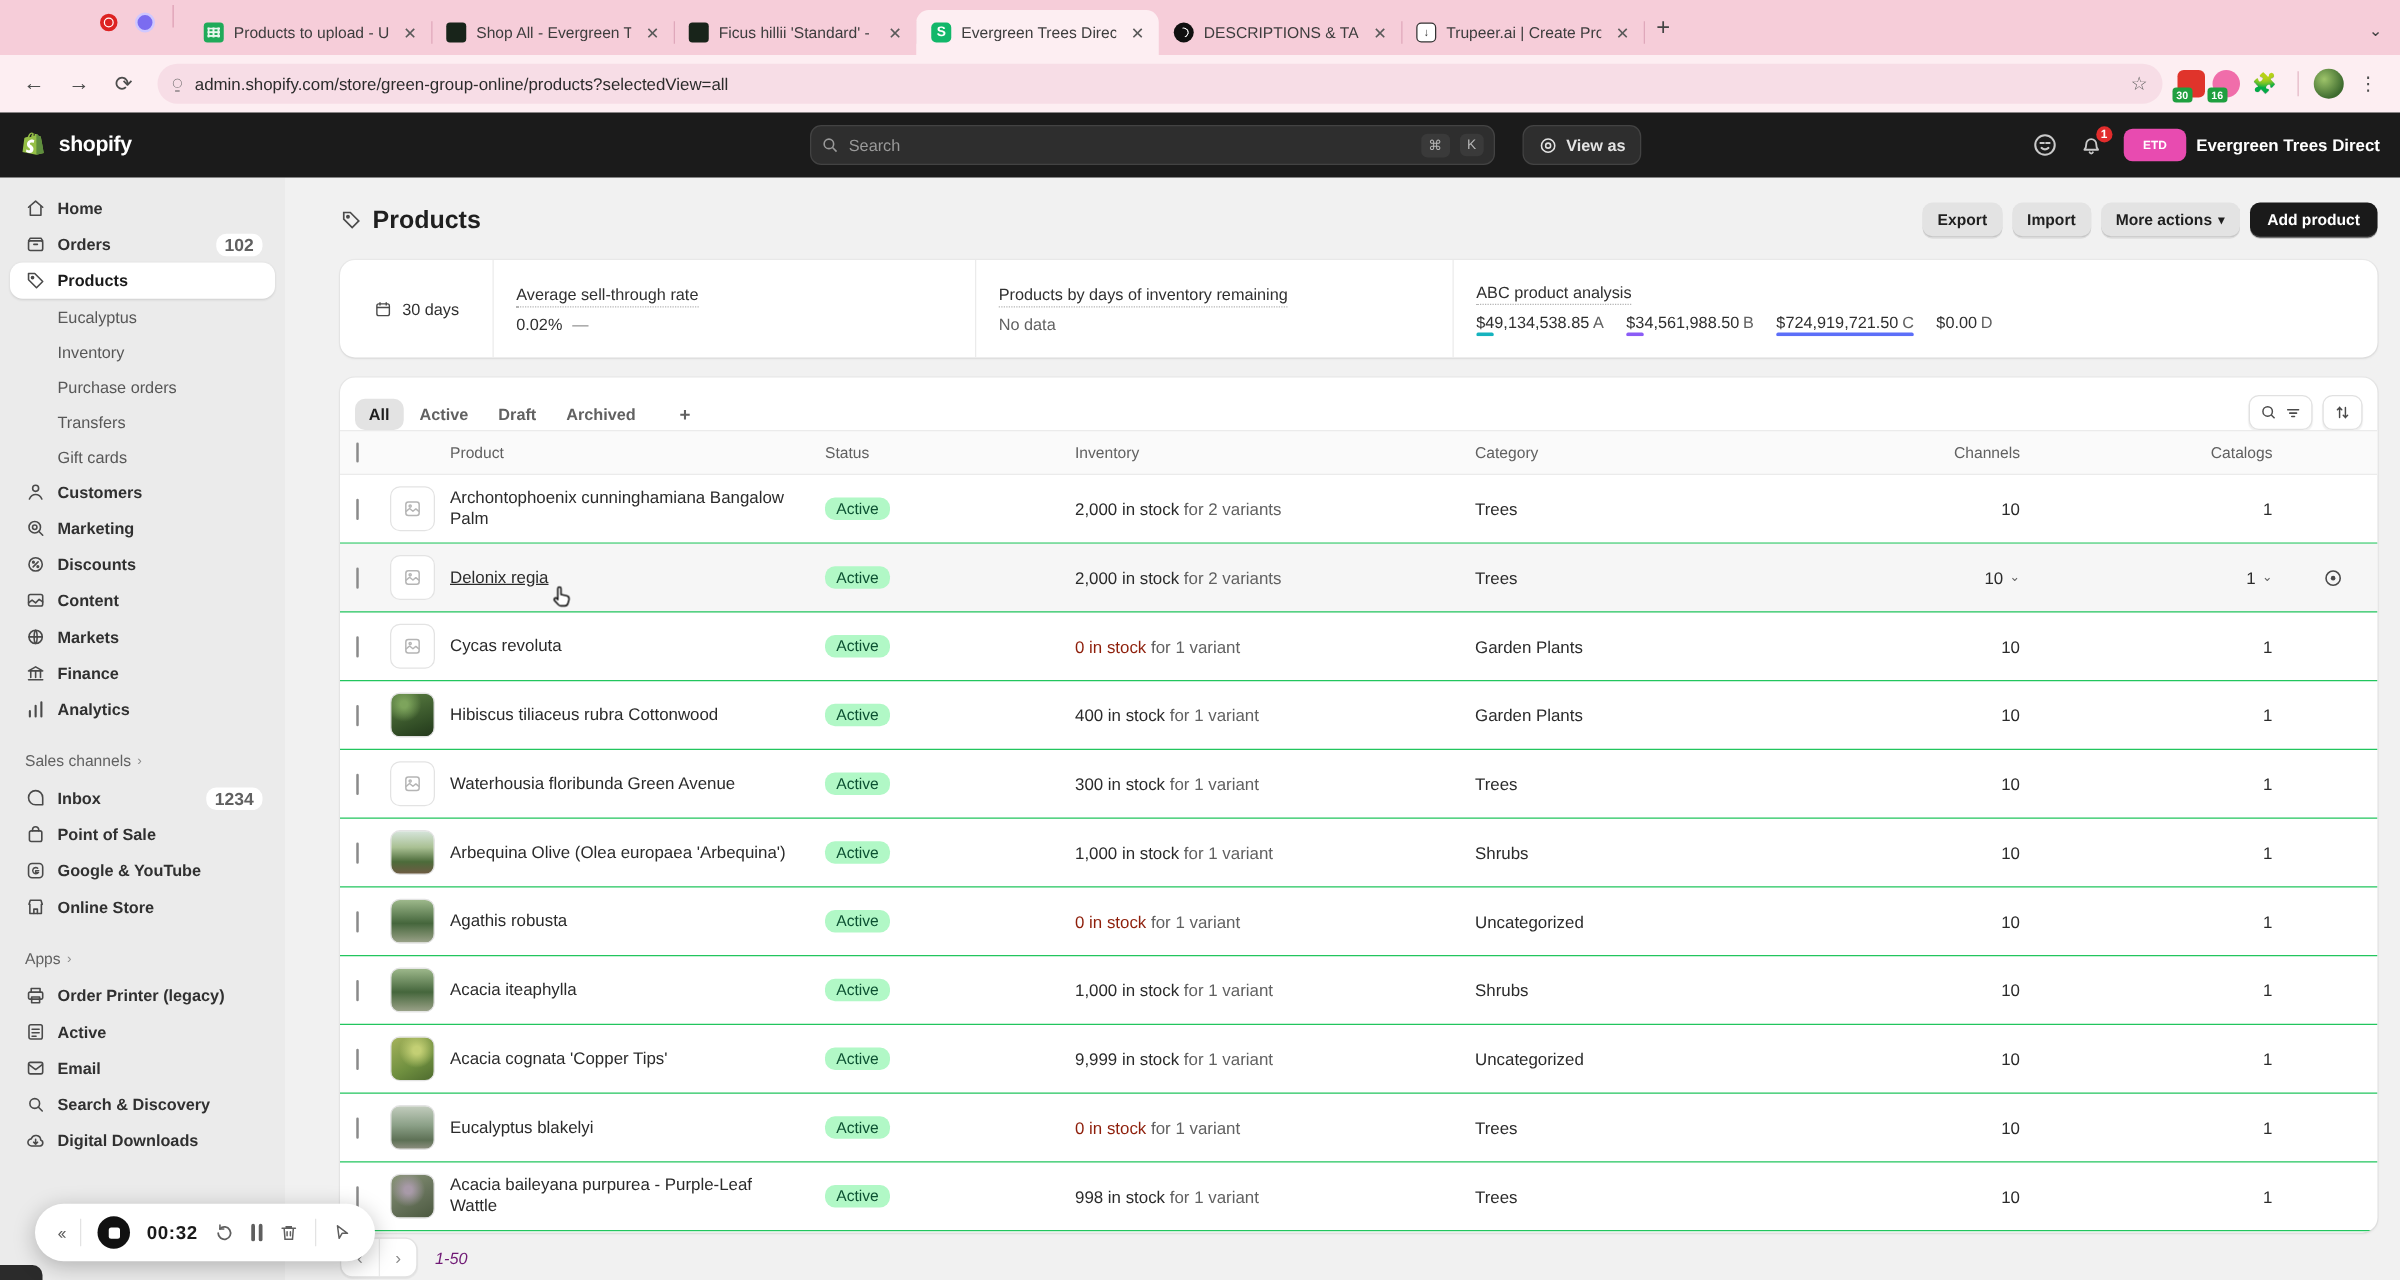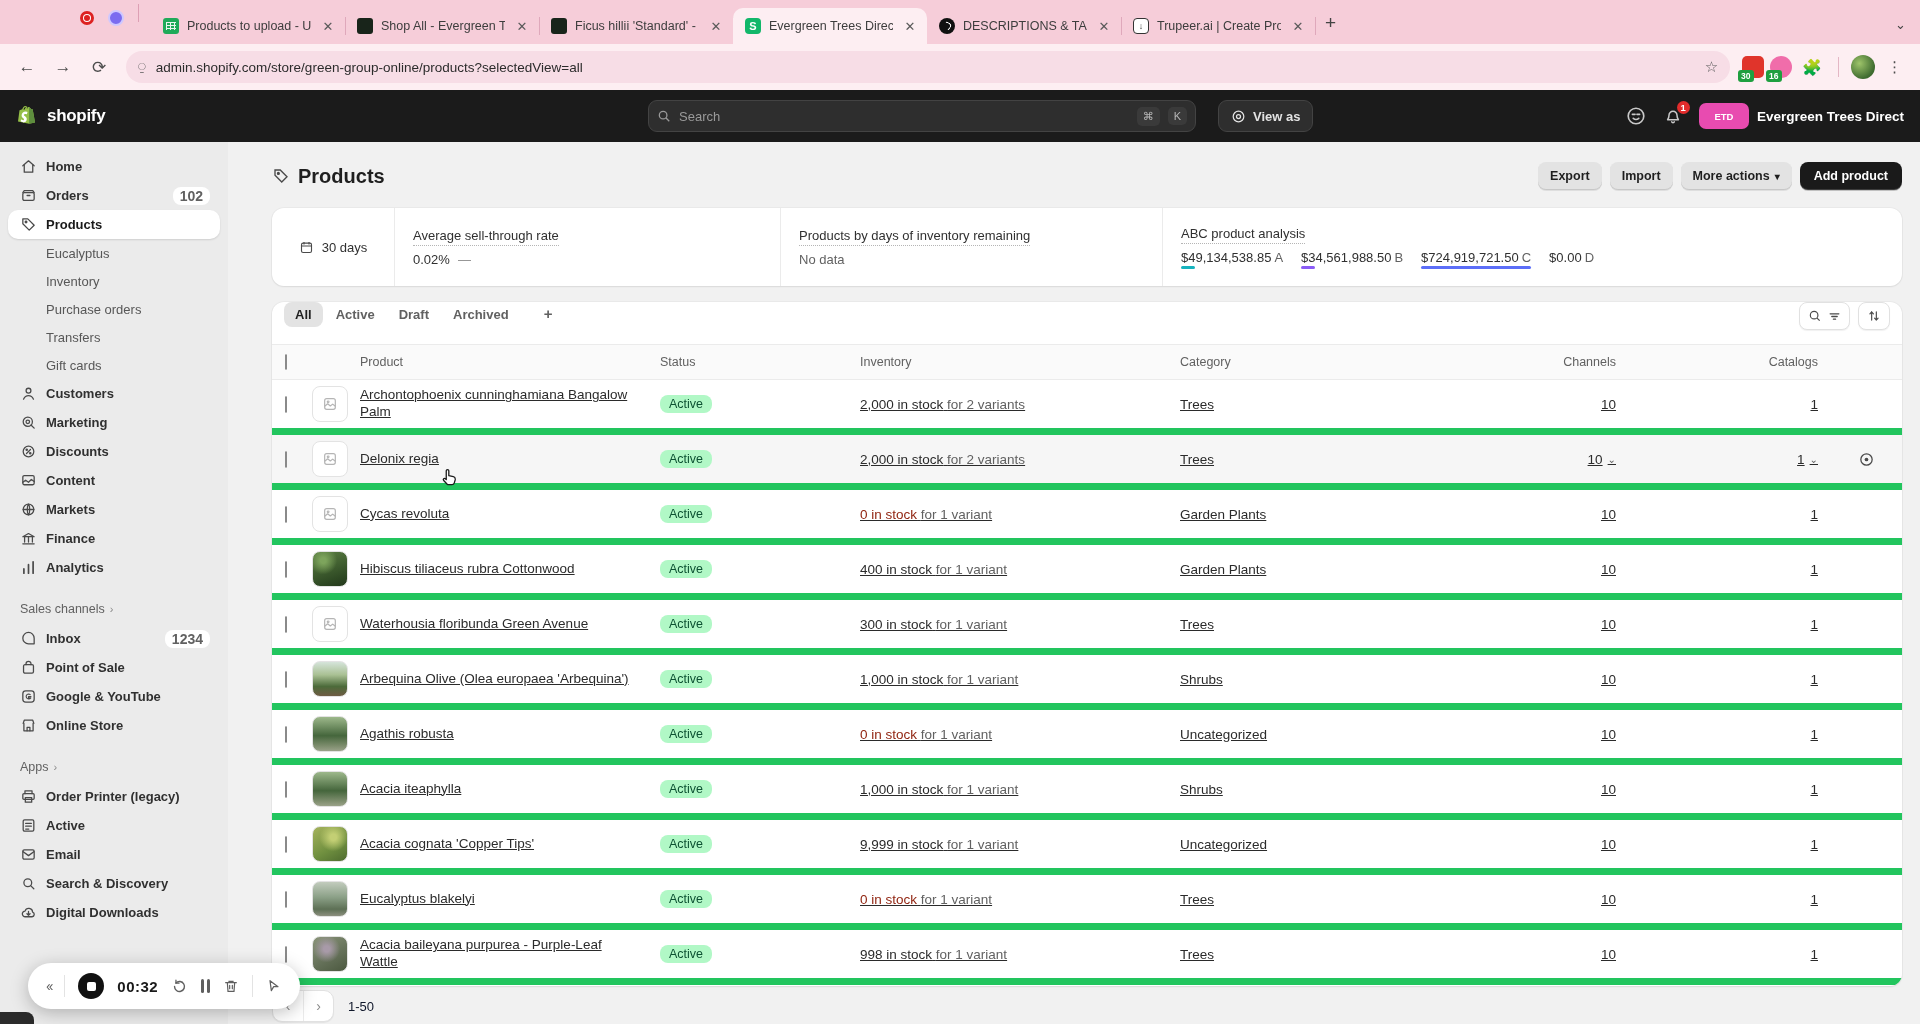--- a/index.html
+++ b/index.html
@@ -91,34 +91,34 @@
   .mtitle { font-size:13px; color:#303030; width:max-content; border-bottom:1.5px dotted #b5b5b5; padding-bottom:2px; }
   .mval { margin-top:6px; font-size:13px; color:#303030; display:flex; gap:8px; align-items:center; }
   .mval .dim { color:#8a8a8a; }
   .mseg.s2 { width:386px; flex:none; } .mseg.s3 { width:382px; flex:none; } .mseg.s4 { flex:1; }
   .abcrow { margin-top:6px; display:flex; gap:18px; white-space:nowrap; overflow:hidden; }
   .abc { font-size:13px; color:#303030; position:relative; padding-bottom:4px; }
   .abc .g { color:#616161; margin-left:3px; }
   .abc .bar { position:absolute; left:0; bottom:0; height:2.5px; border-radius:2px; }
 
   .tablecard { margin-top:16px; height:684px; overflow:hidden; display:flex; flex-direction:column; }
-  .tabsrow { height:42px; display:flex; align-items:flex-start; padding:0 12px; gap:15px; }
+  .tabsrow { height:42px; display:flex; align-items:flex-end; padding:0 12px; gap:15px; }
   .ftab { font-size:13px; font-weight:600; color:#616161; padding:5px 11px; border-radius:8px; }
   .ftab.active { background:#e3e3e3; color:#1f1f1f; }
   .ftab.plus { font-size:15px; color:#616161; padding:3px 9px; }
   .tabsrow .right { margin-left:auto; display:flex; gap:8px; }
   .tbtn { height:28px; background:#fff; border:1px solid #e1e1e1; box-shadow:0 1px 1px rgba(0,0,0,.06); border-radius:8px;
     display:flex; align-items:center; gap:6px; padding:0 8px; color:#4a4a4a; }
 
   .trow { display:grid; grid-template-columns:40px 48px 300px 200px 320px 240px 210px 200px 1fr; align-items:center; }
   .thead { height:36px; background:#fafafa; border-top:1px solid #ebebeb; border-bottom:1px solid #ebebeb;
     font-size:12.5px; color:#616161; }
   .thead > div { padding-right:10px; }
   .rows { flex:1; }
-  .row { height:55px; border-bottom:7px solid #22c55e; font-size:13.5px; color:#2b2b2b;text-decoration:underline; }
+  .row { height:55px; border-bottom:1px solid #22c55e; font-size:13.5px; color:#2b2b2b; }
   .row.hovered { background:#f6f6f6; }
   .cb { width:17px; height:17px; border:1.6px solid #8a8a8a; border-radius:5px; background:#fff; margin-left:13px; }
   .thumb { width:36px; height:36px; border-radius:8px; border:1px solid #e3e3e3; background:#fff; display:flex; align-items:center; justify-content:center; overflow:hidden; }
   .thumb svg { width:16px; height:16px; }
   .pname { padding-right:24px; line-height:1.25; }
   .row.hovered .pname span { text-decoration:underline; }
   .statuspill { display:inline-block; background:#b1f8c6; color:#0c5132; font-size:12.5px; font-weight:500; border-radius:8px; padding:2px 9px; }
   .inv .zero { color:#8e1f0b; }
   .inv .rest { color:#616161; }
   .num { text-align:right; padding-right:14px; display:flex; justify-content:flex-end; align-items:center; gap:5px; }
@@ -126,21 +126,21 @@
   .row.hovered .num .vcaret { display:inline; }
   .eyecell { display:flex; justify-content:center; }
   .eyecell svg { width:17px; height:17px; visibility:hidden; }
   .row.hovered .eyecell svg { visibility:visible; }
   .hcol-r { text-align:right; }
 
   .pagerow { display:flex; align-items:center; gap:14px; margin-top:4px; padding-left:0; }
   .pgroup { display:flex; border:1px solid #e1e1e1; border-radius:10px; background:#fff; box-shadow:0 1px 1px rgba(0,0,0,.06); overflow:hidden; }
   .pgbtn { width:30px; height:30px; display:flex; align-items:center; justify-content:center; color:#8a8a8a; font-size:14px; }
   .pgbtn + .pgbtn { border-left:1px solid #ebebeb; }
-  .pcount { font-size:13px; color:#0f172a; }
+  .pcount { font-size:13px; color:#701a75;font-style:italic; }
 
   
   .ph-g1 { background:radial-gradient(circle at 30% 25%, #7da45c 8%, transparent 40%), linear-gradient(160deg,#5c8043,#2f4a24 75%,#24381c); }
   .ph-g2 { background:linear-gradient(180deg,#d5e4da 0%,#a9c093 38%,#4c6b3a 72%,#6e5b43 100%); }
   .ph-g3 { background:linear-gradient(180deg,#9db88b,#45663c 55%,#7d8d6d 85%,#9aa289); }
   .ph-g4 { background:radial-gradient(circle at 60% 30%, #c3cf74 10%, transparent 45%), linear-gradient(150deg,#a5b35c,#6f8f3f 60%,#4e6b2f); }
   .ph-g5 { background:linear-gradient(180deg,#c2ccbd,#8ba087 45%,#5d7055 80%,#8c8f7f); }
   .ph-g6 { background:radial-gradient(circle at 40% 35%, #a89aa8 10%, transparent 45%), linear-gradient(150deg,#8a9579,#66725a 55%,#4b583f); }
 
   

